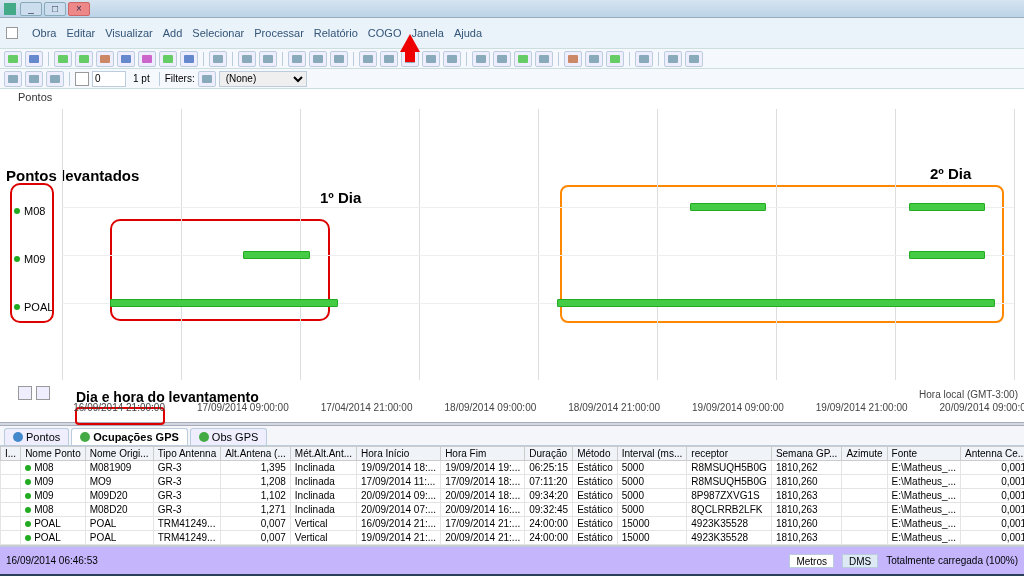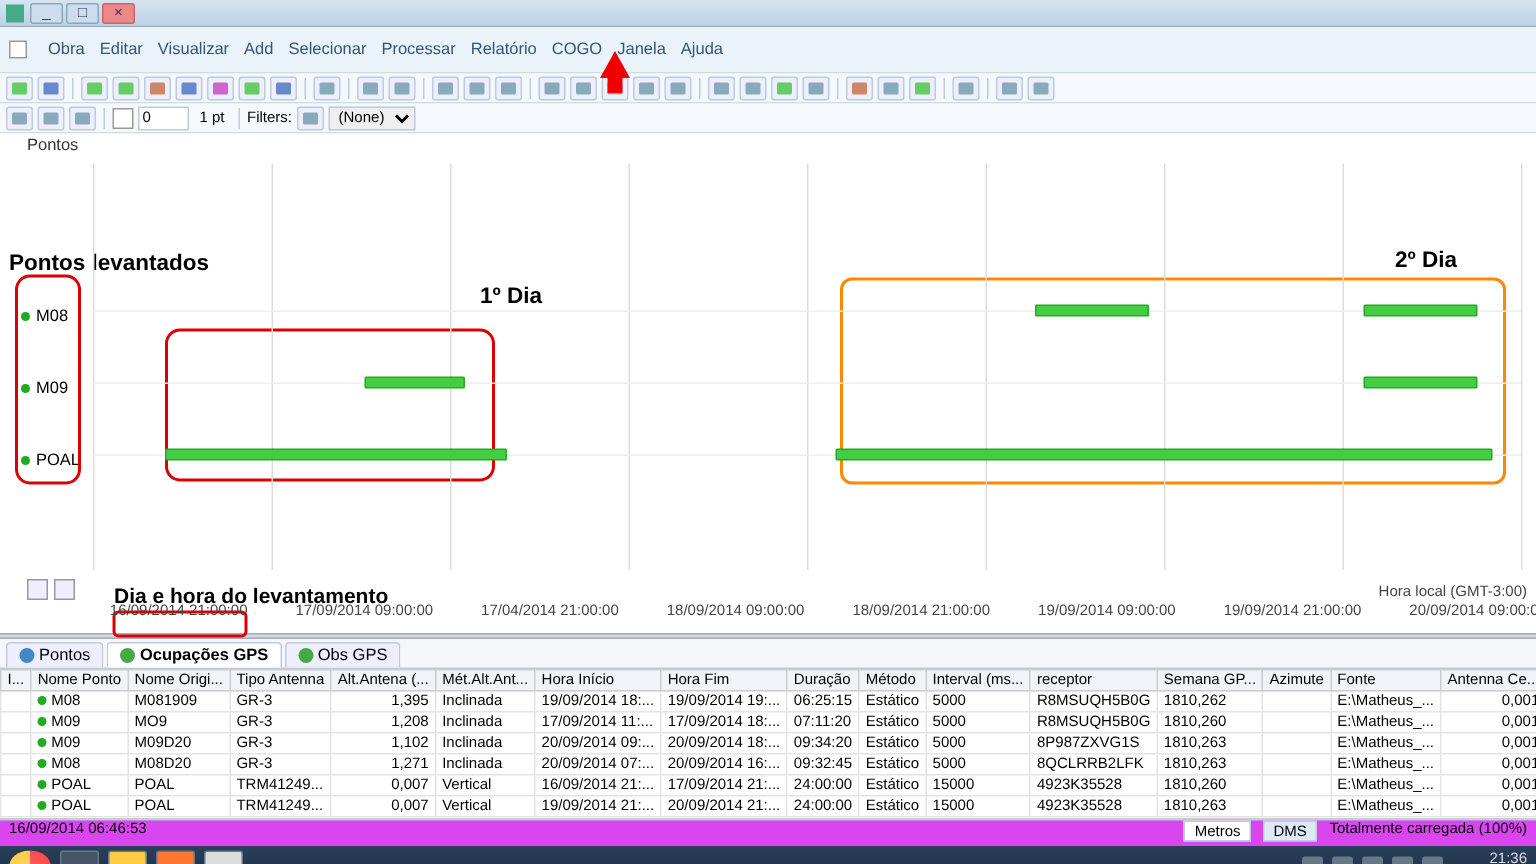--- a/index.html
+++ b/index.html
@@ -60,21 +60,21 @@
   .ltab .ic{width:10px;height:10px;background:#4a4;border-radius:50%;}
   .ltab .ic.b{background:#48c;}
   
   .grid-wrap{height:100px;overflow:auto;background:#fff;border-bottom:1px solid #ccc;}
   table.grid{border-collapse:collapse;width:100%;font-size:10px;}
   .grid th{background:#f0f3f8;border:1px solid #ccc;padding:1px 4px;text-align:left;font-weight:normal;white-space:nowrap;cursor:pointer;}
   .grid td{border:1px solid #e4e4e4;padding:1px 4px;white-space:nowrap;}
   .grid td.num{text-align:right;}
   .grid .rowdot{display:inline-block;width:6px;height:6px;background:#2a2;border-radius:50%;margin-right:3px;}
   
-  .statusbar{height:18px;background:#d946ef;border-top:1px solid #bcd;display:flex;font-size:10px;padding:0 6px;gap:8px;}
+  .statusbar{height:28px;background:#c4b5fd;border-top:1px solid #bcd;display:flex;align-items:center;font-size:10px;padding:0 6px;gap:8px;}
   .statusbar .spacer{flex:1;}
   .statusbar .sbtn{border:1px solid #bcd;background:#fff;padding:0 6px;height:14px;line-height:13px;cursor:pointer;}
   .statusbar .sbtn.active{background:#dde9f5;}
   
   .taskbar{height:28px;background:linear-gradient(#2a3f5a,#1a2b40);display:flex;align-items:center;padding:0 6px;gap:6px;}
   .start{width:28px;height:22px;border-radius:50%;background:radial-gradient(circle,#fff2,#0000),conic-gradient(#f44 0 90deg,#4c4 90deg 180deg,#48f 180deg 270deg,#fc4 270deg 360deg);cursor:pointer;}
   .tkicon{width:26px;height:22px;background:#456;border:1px solid #678;border-radius:2px;cursor:pointer;}
   .tkicon.ch{background:#fc4;}
   .tkicon.ff{background:#f73;}
   .tkicon.tp{background:#ddd;}
@@ -153,21 +153,21 @@
   <div class="tb"></div>
   <div class="tb"></div>
   <div class="tb"></div>
   <div class="sep"></div>
   <div style="width:14px;height:14px;border:1px solid #999;background:#fff"></div>
   <input class="tb-input" style="width: 34px;" value="0">
   <span style="font-size:10px;margin:0 4px">1 pt</span>
   <div class="sep"></div>
   <span style="font-size:10px">Filters:</span>
   <div class="tb"></div>
-  <select class="tb-input" style="width:58px"><option>(None)</option></select>
+  <select class="tb-input" style="width:88px"><option>(None)</option></select>
 </div>
 
 <div class="red-arrow" style="left:400px;top:34px;"></div>
 
 <div class="content">
   <div class="pontos-hdr">Pontos</div>
 
   <div class="annot" style="left:6px;top:78px;">Pontos levantados</div>
   <div class="annot" style="left:320px;top:100px;">1º Dia</div>
   <div class="annot" style="left:930px;top:76px;">2º Dia</div>

